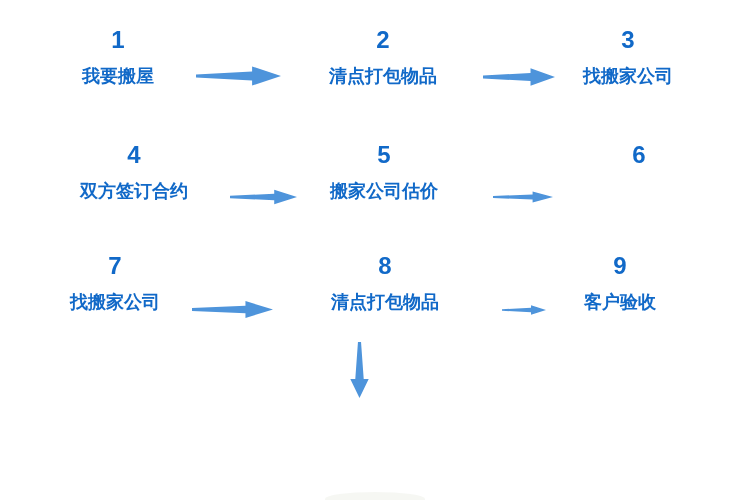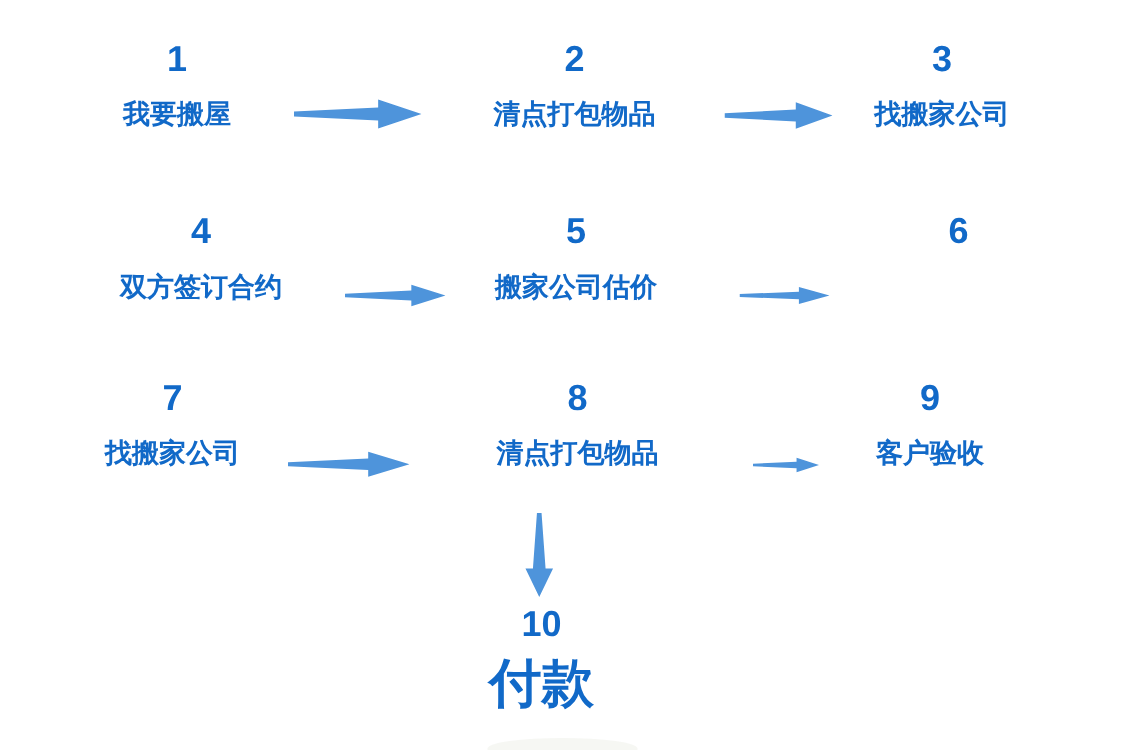--- a/index.html
+++ b/index.html
@@ -112,20 +112,16 @@
   </svg>
   <div class="step" style="left:620px; top:252px;">
     <div class="num">9</div>
     <div class="label">客户验收</div>
   </div>
 
   <svg class="arrow" style="left:348px; top:342px;" width="23" height="56" viewBox="0 0 30 100" preserveAspectRatio="none">
     <polygon points="13,0 9.5,66 3,66 15,100 27,66 20.5,66 17,0" fill="#4e94db"></polygon>
   </svg>
 
-  <div class="step final" style="left:361px; top:403px;">
-    <div class="num">10</div>
-    <div class="label">付款</div>
-  </div>
 
   <div class="artifact"></div>
 
 </div>
 
 </body></html>

